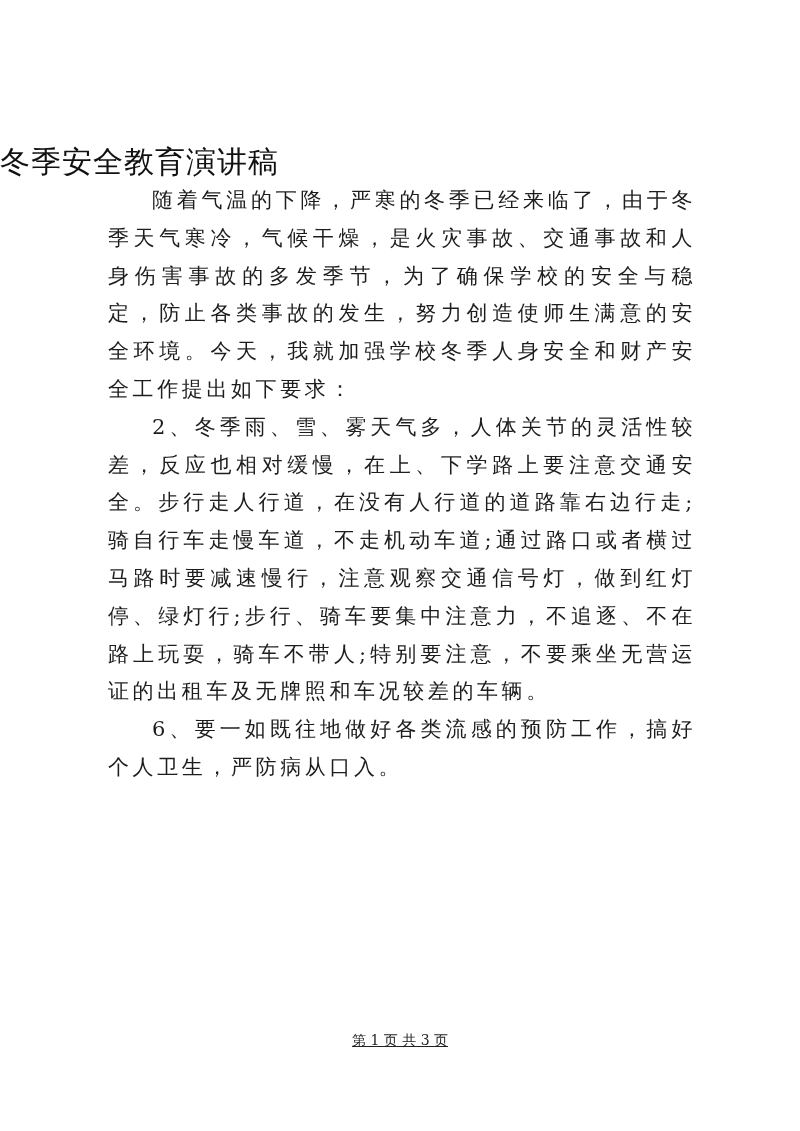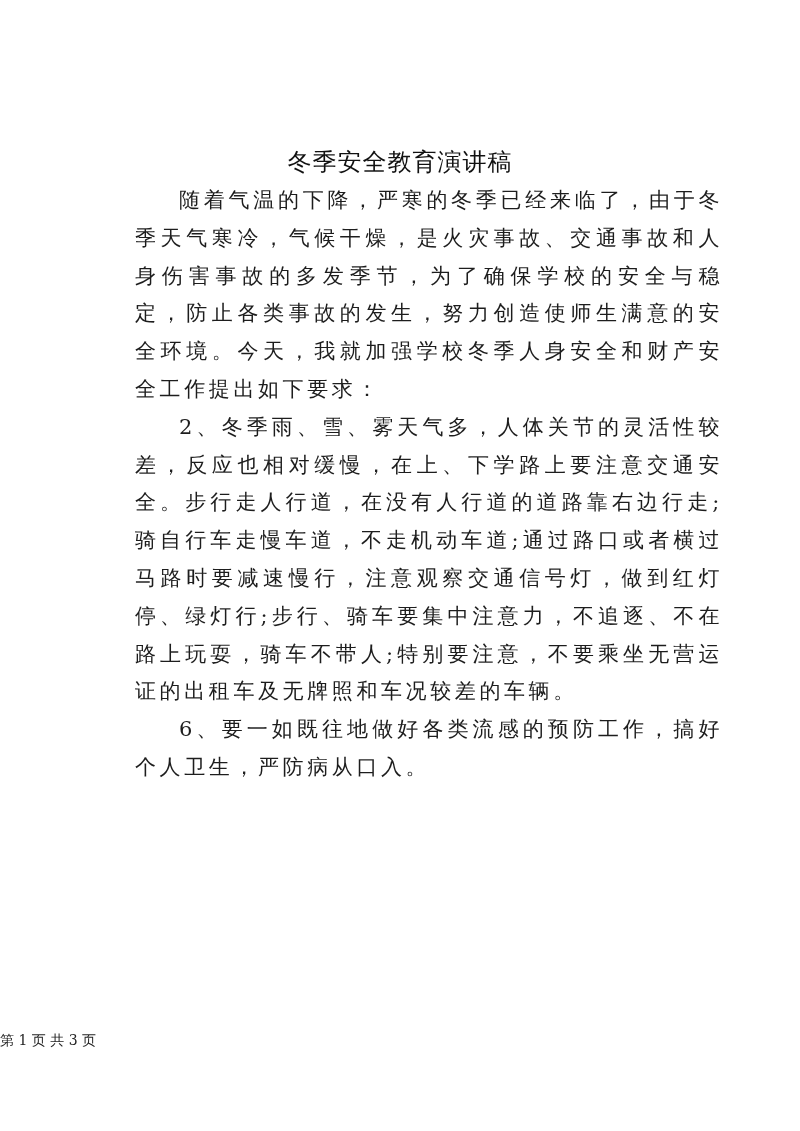--- a/index.html
+++ b/index.html
@@ -20,56 +20,55 @@
       left: 0; top: 0;
       width: 800px;
       height: 1131px;
       background: #ffffff;
     }
     .title {
       position: absolute;
       left: 0;
       width: 800px;
       top: 142px;
-      text-align: center;
-      font-size: 24px;
+      font-size: 30px;
       line-height: 40px;
       letter-spacing: 1px;
       color: #111;
       margin: 0;
       font-weight: normal;
     }
     .body-text {
       position: absolute;
       left: 108px;
       top: 182px;
       width: 588px;
       font-size: 21px;
       line-height: 37.8px;
       letter-spacing: 3.6px;
       text-align: justify;
       color: #1d1d1d;
-      margin-left: 27px;
     }
     .body-text p {
       margin: 0;
       text-indent: 2.1em;
     }
     .body-text p + p {
       margin-top: 0px;
     }
     .footer {
       position: absolute;
       left: 0;
       width: 800px;
       top: 1030px;
-      text-align: left;
+      text-align: center;
       font-size: 14px;
       line-height: 20px;
       color: #222;
+      text-decoration: underline;
     }
   </style>
 </head>
 <body>
 
 <div class="page">
   <h1 class="title">冬季安全教育演讲稿</h1>
 
   <div class="body-text">
     <p>随着气温的下降，严寒的冬季已经来临了，由于冬季天气寒冷，气候干燥，是火灾事故、交通事故和人身伤害事故的多发季节，为了确保学校的安全与稳定，防止各类事故的发生，努力创造使师生满意的安全环境。今天，我就加强学校冬季人身安全和财产安全工作提出如下要求：</p>

